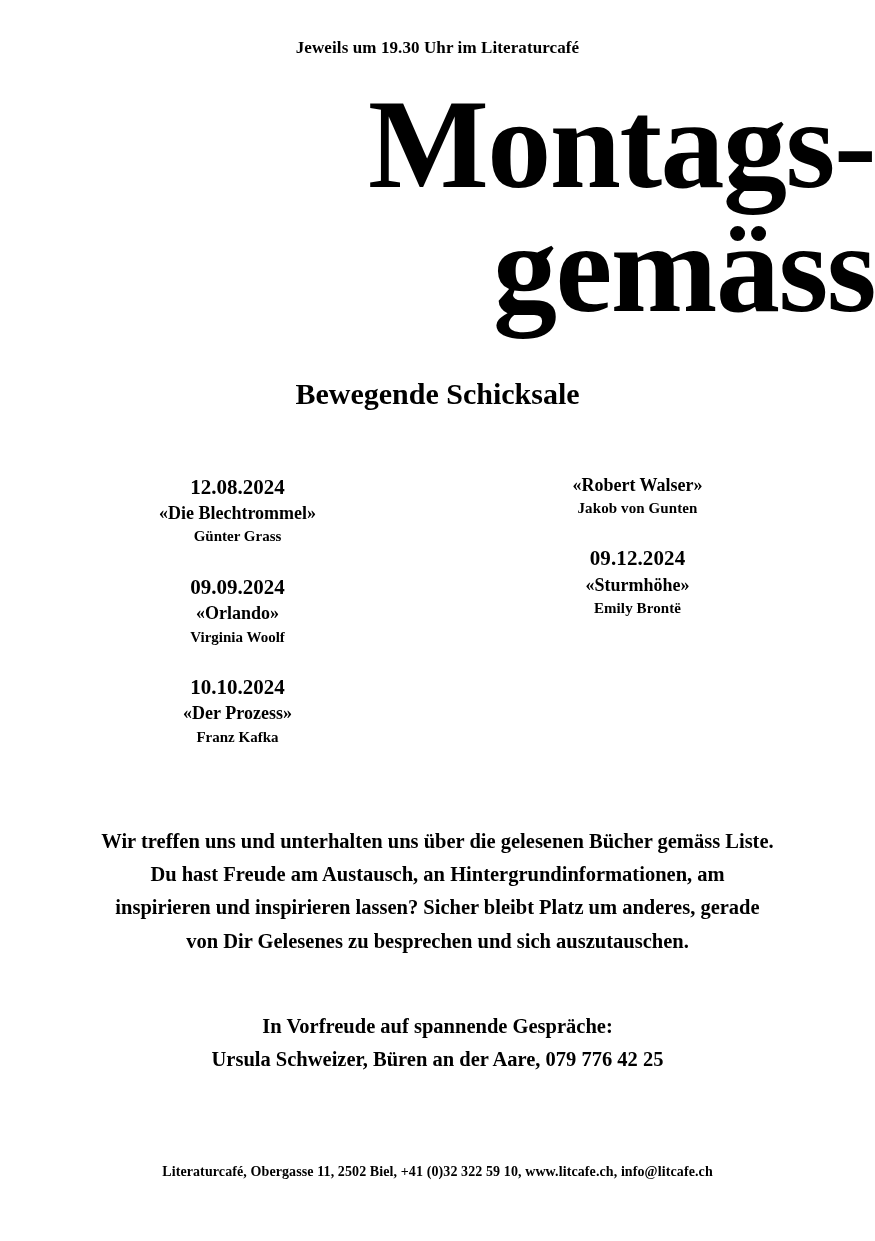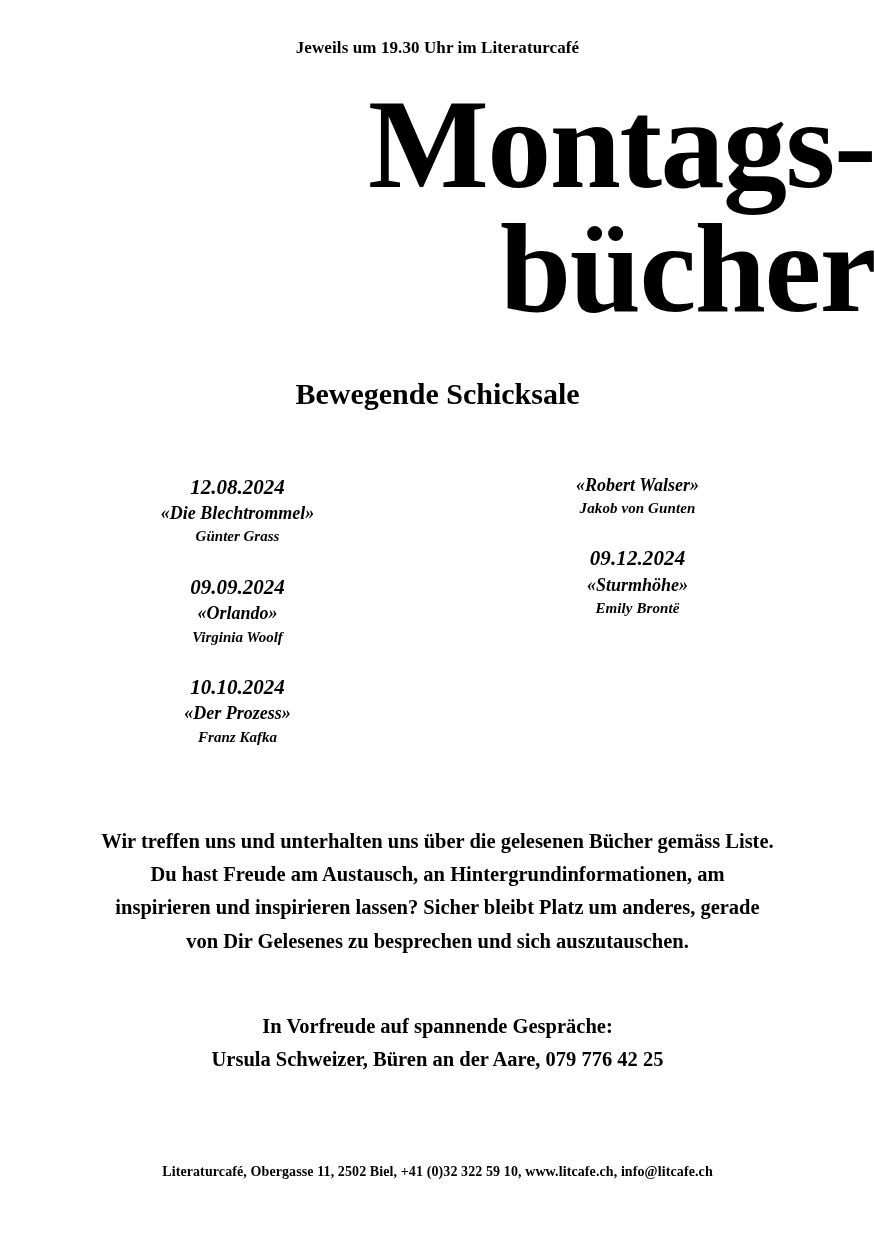--- a/index.html
+++ b/index.html
@@ -49,21 +49,20 @@
     text-align: center;
     font-weight: bold;
     font-size: 30px;
     margin-top: 48px;
   }
 
   .columns {
     display: flex;
     justify-content: center;
     margin-top: 62px;
-    font-style: italic;
   }
   .col {
     width: 340px;
     box-sizing: border-box;
   }
   .col.left {
     margin-right: 60px;
   }
 
   .entry {
@@ -122,21 +121,21 @@
 </style>
 </head>
 <body>
 
 <div class="poster">
 
   <div class="kicker">Jeweils um 19.30 Uhr im Literaturcafé</div>
 
   <div class="title-block">
     <div class="title-line">Montags-</div>
-    <div class="title-line second">bücher</div>
+    <div class="title-line second">gemäss</div>
   </div>
 
   <div class="subtitle">Bewegende Schicksale</div>
 
   <div class="columns">
 
     <div class="col left">
 
       <div class="entry">
         <div class="date">12.08.2024</div>

